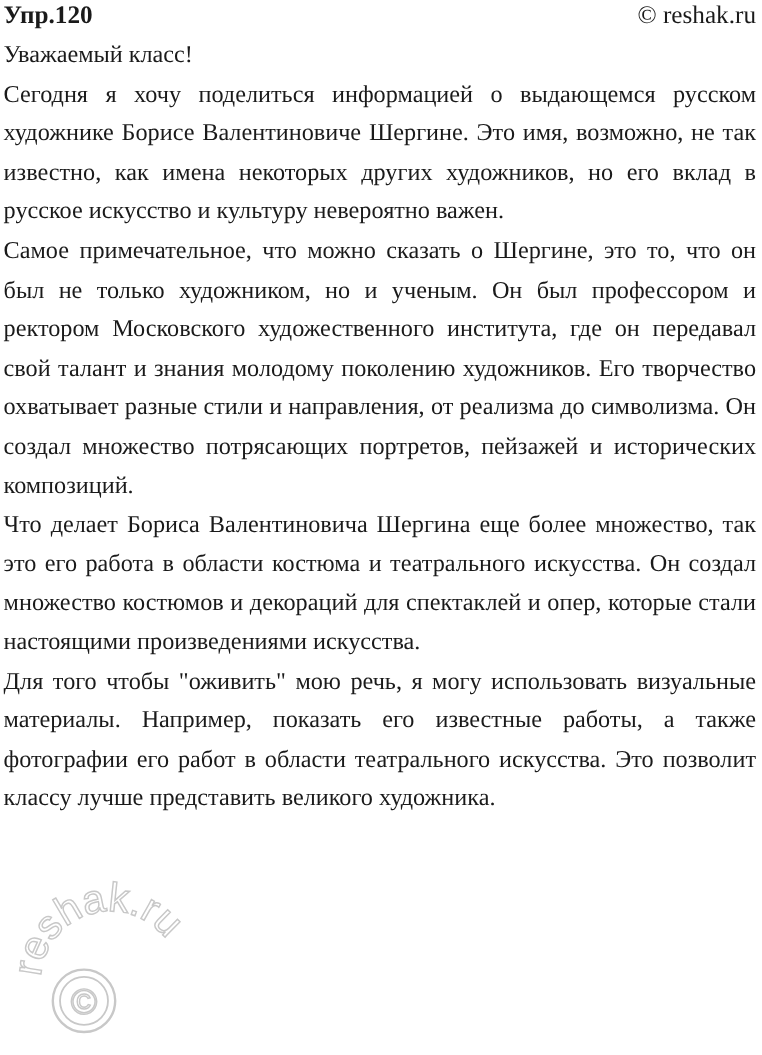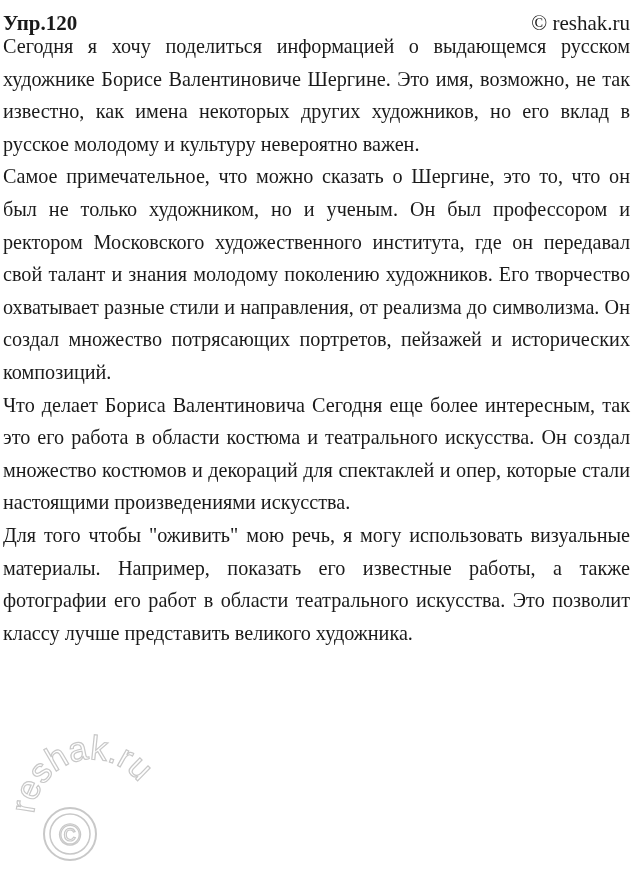--- a/index.html
+++ b/index.html
@@ -2,21 +2,21 @@
 <html><head>
 <meta charset="utf-8">
 <style>
   html, body { margin: 0; padding: 0; background: #ffffff; }
   body {
     width: 635px; height: 879px; position: relative; overflow: hidden;
     font-family: "Liberation Serif", "DejaVu Serif", serif;
     color: #1a1a1a;
   }
   .header {
-    position: absolute; left: 0; right: 0; top: 11px; height: 30px;
+    position: absolute; left: 0; right: 0; top: 0; height: 30px;
   }
   .ex-title {
     position: absolute; left: 3px; top: -3px;
     font-weight: bold; font-size: 21px; line-height: 30px;
   }
   .site {
     position: absolute; right: 5px; top: -3px;
     font-size: 21px; line-height: 30px;
   }
   .content {
@@ -32,23 +32,24 @@
 </style>
 </head>
 <body>
 
 <div class="header">
   <div class="ex-title">Упр.120</div>
   <div class="site">© reshak.ru</div>
 </div>
 
 <div class="content">
-  <p>Сегодня я хочу поделиться информацией о выдающемся русском художнике Борисе Валентиновиче Шергине. Это имя, возможно, не так известно, как имена некоторых других художников, но его вклад в русское молодому и культуру невероятно важен.</p>
+  <p class="last">Уважаемый класс!</p>
+  <p>Сегодня я хочу поделиться информацией о выдающемся русском художнике Борисе Валентиновиче Шергине. Это имя, возможно, не так известно, как имена некоторых других художников, но его вклад в русское искусство и культуру невероятно важен.</p>
   <p>Самое примечательное, что можно сказать о Шергине, это то, что он был не только художником, но и ученым. Он был профессором и ректором Московского художественного института, где он передавал свой талант и знания молодому поколению художников. Его творчество охватывает разные стили и направления, от реализма до символизма. Он создал множество потрясающих портретов, пейзажей и исторических композиций.</p>
-  <p>Что делает Бориса Валентиновича Сегодня еще более интересным, так это его работа в области костюма и театрального искусства. Он создал множество костюмов и декораций для спектаклей и опер, которые стали настоящими произведениями искусства.</p>
+  <p>Что делает Бориса Валентиновича Шергина еще более множество, так это его работа в области костюма и театрального искусства. Он создал множество костюмов и декораций для спектаклей и опер, которые стали настоящими произведениями искусства.</p>
   <p>Для того чтобы "оживить" мою речь, я могу использовать визуальные материалы. Например, показать его известные работы, а также фотографии его работ в области театрального искусства. Это позволит классу лучше представить великого художника.</p>
 </div>
 
 <svg class="watermark" viewBox="0 0 150 150">
   <defs>
     <path id="wm-arc" d="M 22 92 A 58 58 0 0 1 132 70"></path>
   </defs>
   <circle cx="58" cy="112" r="26" fill="none" stroke="#c8c8c8" stroke-width="2"></circle>
   <circle cx="58" cy="112" r="20" fill="none" stroke="#c8c8c8" stroke-width="1.5"></circle>
   <text x="58" y="123" text-anchor="middle" font-family="Liberation Sans, sans-serif" font-size="30" fill="none" stroke="#c8c8c8" stroke-width="1.2">©</text>

